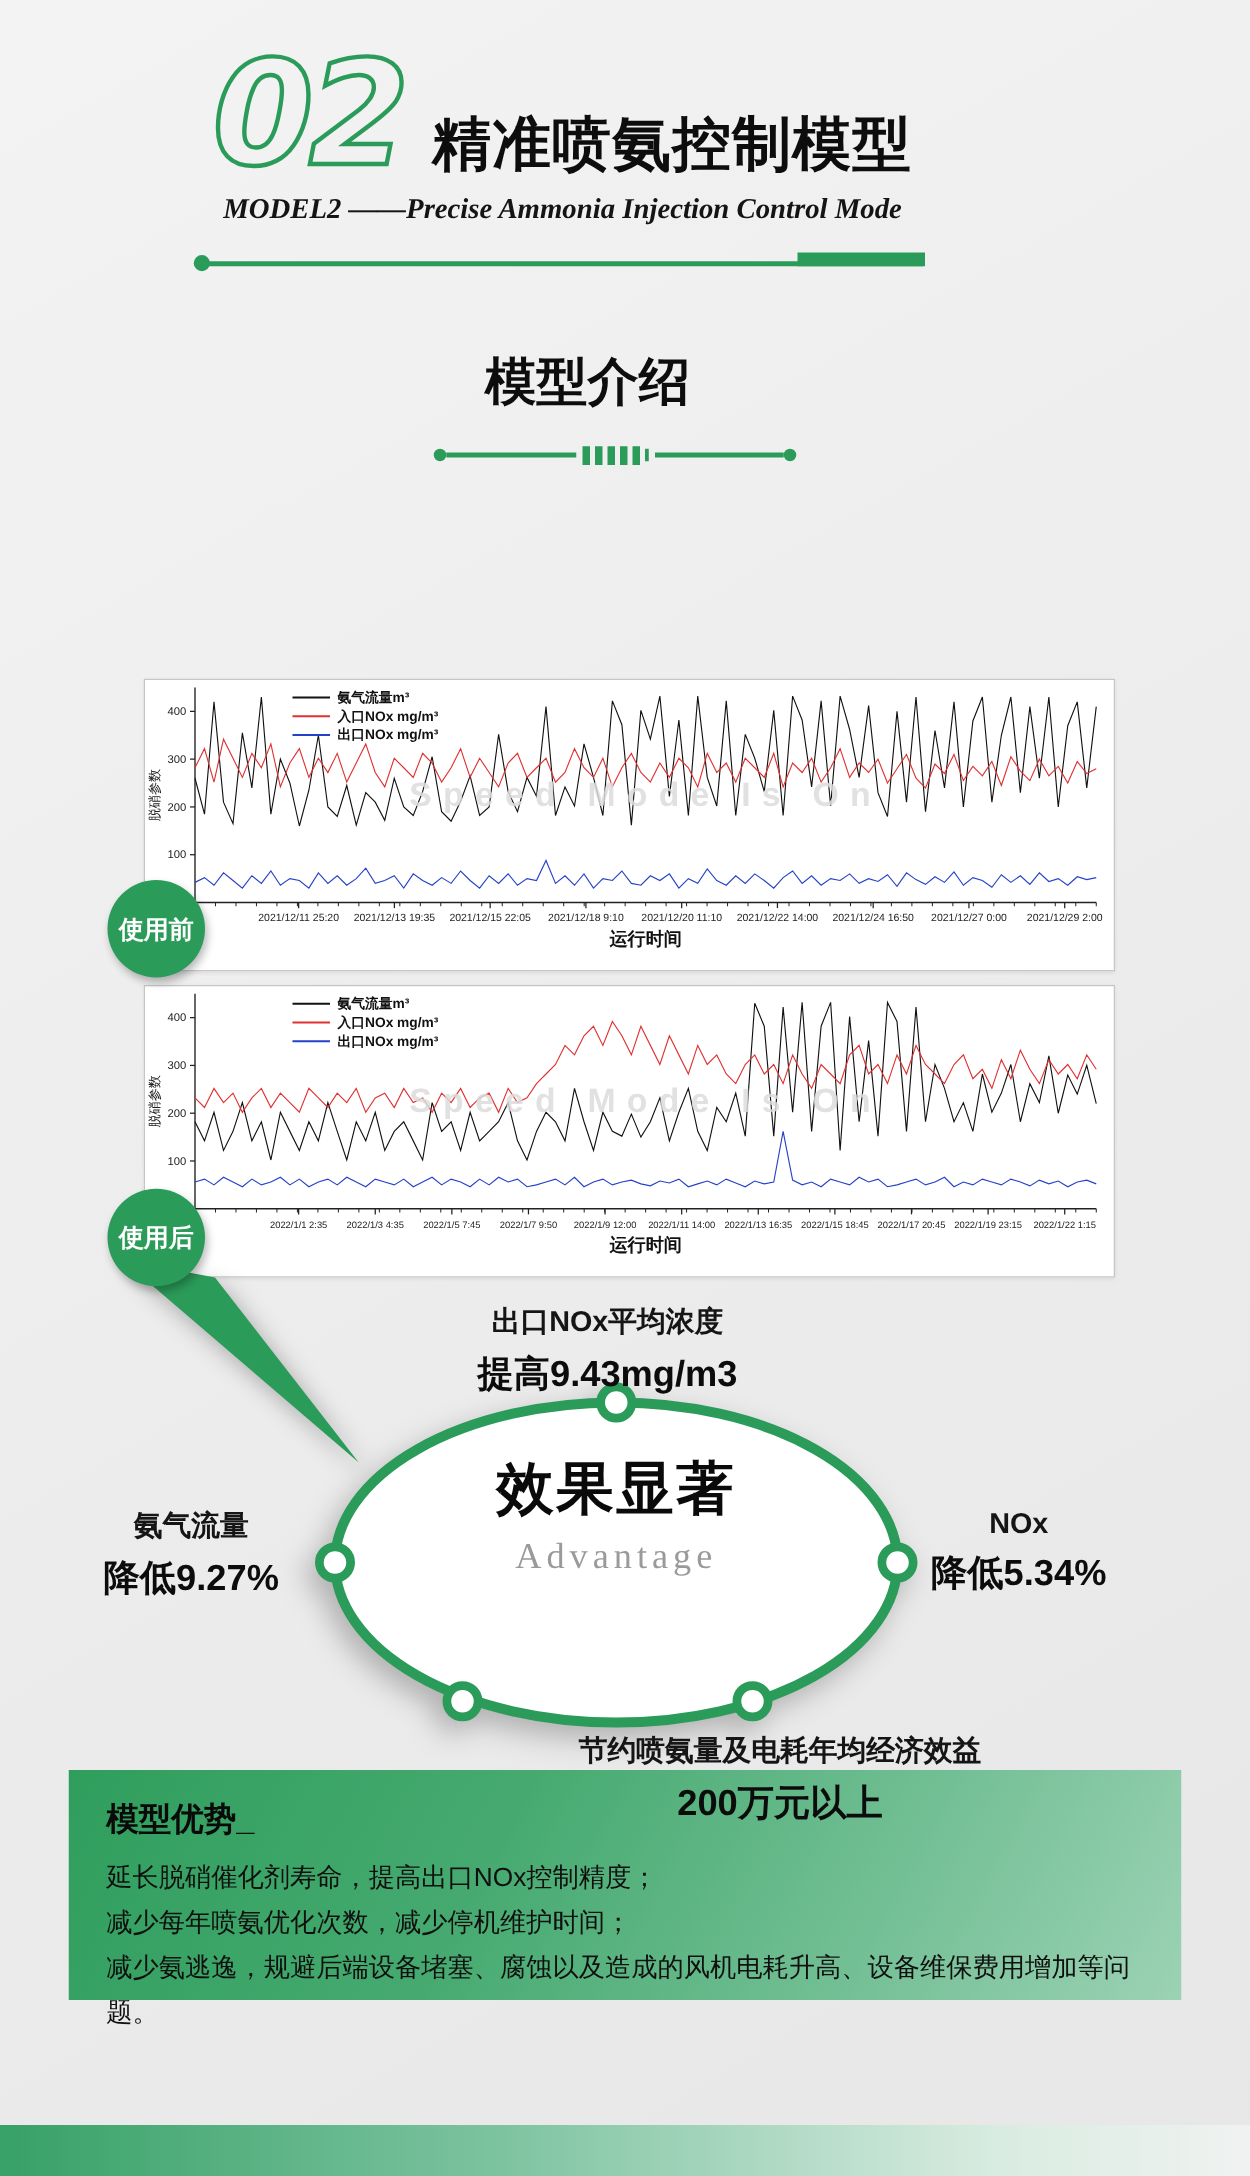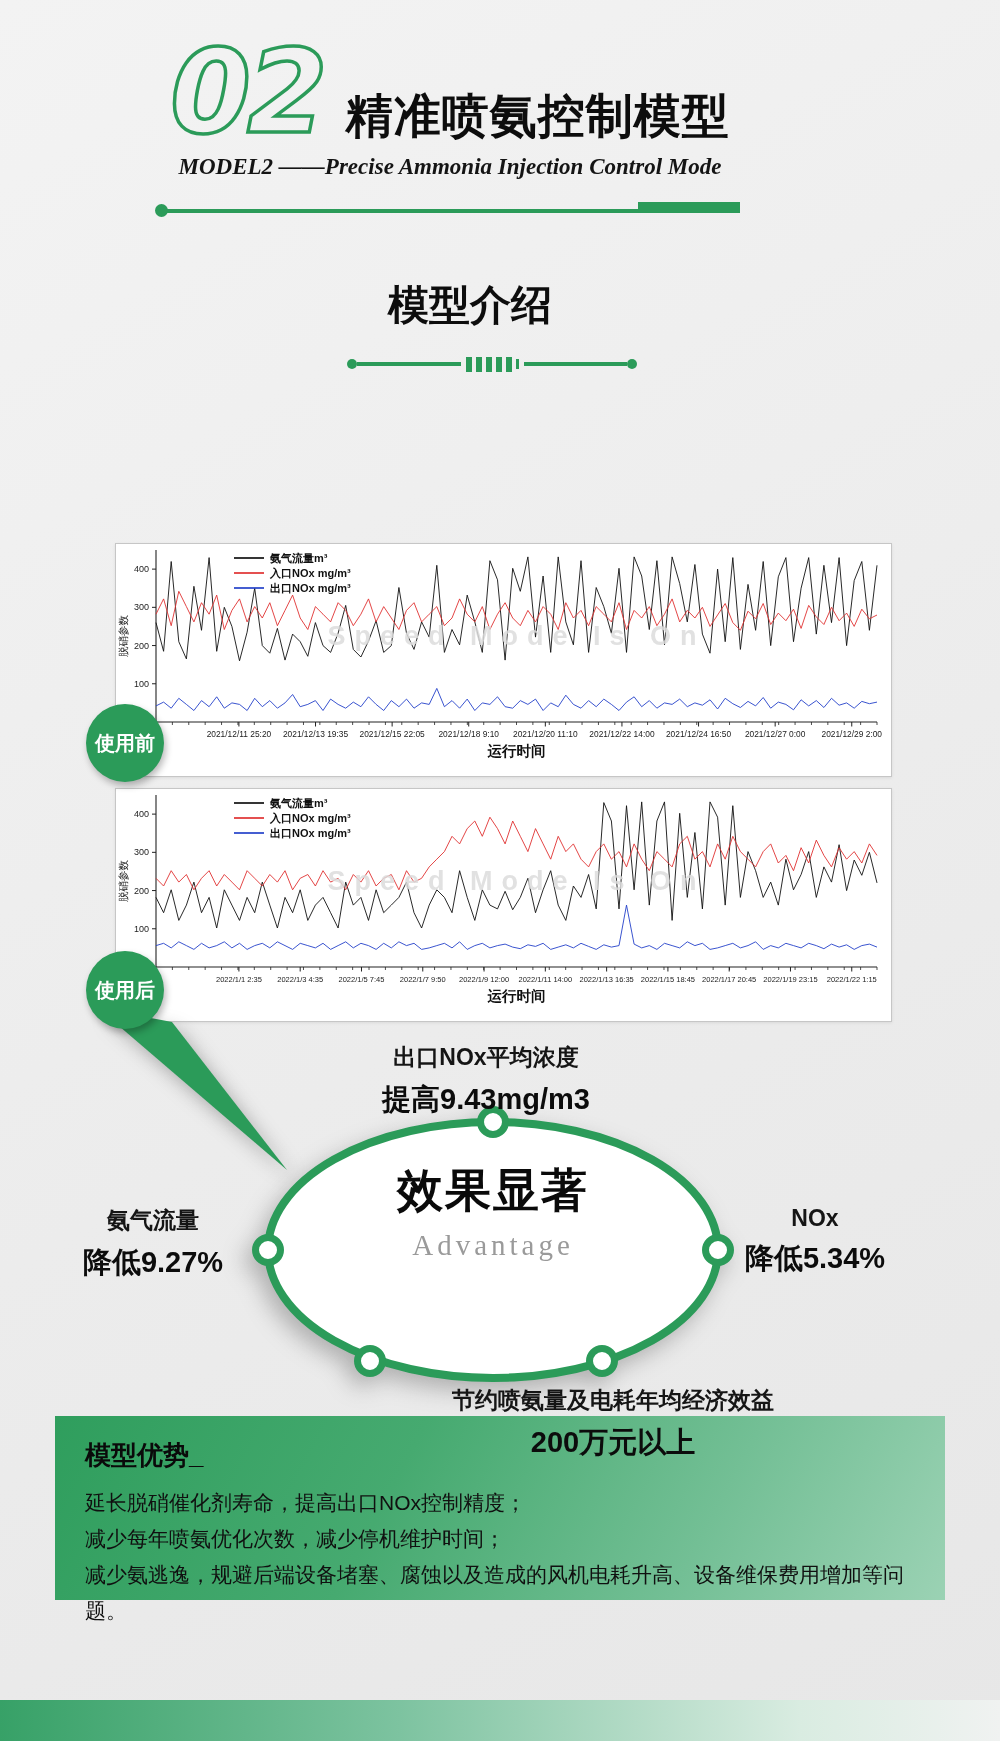--- a/index.html
+++ b/index.html
@@ -43,21 +43,21 @@
   .tail{position:absolute;left:80px;top:1000px;width:230px;height:190px;z-index:4;
         filter:drop-shadow(7px 9px 9px rgba(90,90,90,.45));}
   
   .stat{position:absolute;text-align:center;z-index:7;}
   .stat .lbl{font-size:23px;font-weight:600;color:#151515;}
   .stat .val{font-size:29px;font-weight:900;color:#0c0c0c;margin-top:7px;}
   #stat-top{left:286px;top:1042px;width:400px;}
   #stat-left{left:28px;top:1205px;width:250px;}
   #stat-right{left:700px;top:1205px;width:230px;}
   #stat-bl{left:222px;top:1385px;width:240px;}
-  #stat-br{left:443px;top:1385px;width:340px;}
+  #stat-br{left:454px;top:1385px;width:340px;}
   .ellipse-svg{position:absolute;left:230px;top:1095px;width:530px;height:310px;z-index:5;
                filter:drop-shadow(-7px 9px 11px rgba(95,95,95,.42));}
   .center-text{position:absolute;left:343px;top:1162px;width:300px;text-align:center;z-index:8;}
   .center-text .l{font-size:46px;font-weight:900;line-height:57px;color:#0a0a0a;letter-spacing:2px;}
   .center-text .cap{margin-top:10px;font-family:"Liberation Serif",serif;font-size:29px;
                     color:#9a9a9a;letter-spacing:4px;}
   
   .adv-box{position:absolute;left:55px;top:1416px;width:890px;height:184px;box-sizing:border-box;
            padding:22px 30px;background:linear-gradient(118deg,#2f9e5d 0%,#46aa70 38%,#73bf95 72%,#9bd2b4 100%);}
   .adv-title{font-size:26px;font-weight:900;color:#0a0a0a;margin-bottom:12px;}

